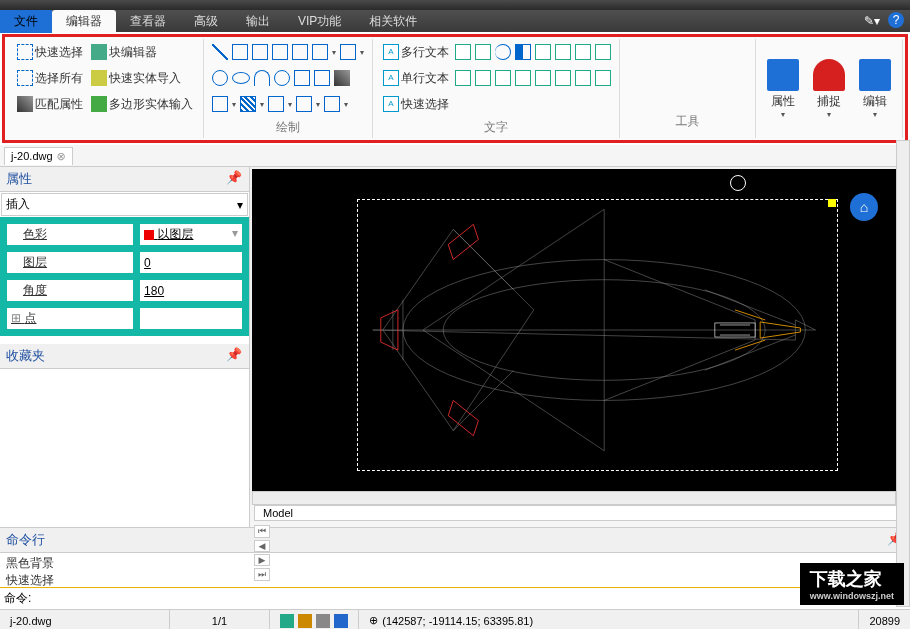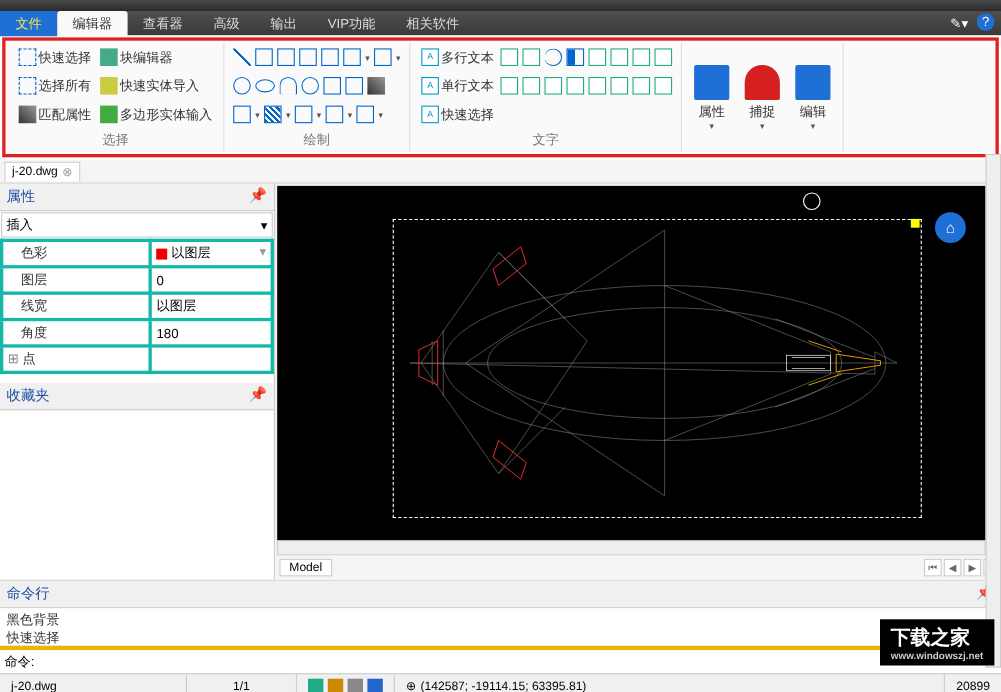--- a/index.html
+++ b/index.html
@@ -1,20 +1,20 @@
 <!DOCTYPE html>
 <html><head>
 <meta charset="utf-8">
 <style>
 * { margin: 0; padding: 0; box-sizing: border-box; }
 body { font-family: "Microsoft YaHei", Arial, sans-serif; font-size: 12px; background: #fff; width: 910px; height: 629px; overflow: hidden; position: relative; }
 .title-bar { background: linear-gradient(#4a4a4a, #2a2a2a); height: 10px; }
 .menu-bar { background: linear-gradient(#4f4f4f, #3a3a3a); height: 22px; display: flex; align-items: center; color: #fff; }
 .menu-item { padding: 3px 14px; cursor: pointer; color: #ddd; }
-.menu-item.active-file { background: #1e6fd6; color: #fde047; }
+.menu-item.active-file { background: #1e6fd6; color: #000000; }
 .menu-item.active-tab { background: #fafafa; color: #333; border-top-left-radius: 3px; border-top-right-radius: 3px; }
 .menu-right { margin-left: auto; display: flex; gap: 4px; padding-right: 6px; }
 .menu-right span { width: 24px; height: 18px; display: flex; align-items: center; justify-content: center; color: #fff; }
 .ribbon-outer { background: #fafafa; border: 3px solid #e02020; margin: 2px; padding: 2px; position: relative; }
 .ribbon { display: flex; }
 .ribbon-group { border-right: 1px solid #ddd; padding: 2px 8px 2px 8px; }
 .ribbon-group-body { display: flex; flex-direction: column; gap: 4px; }
 .ribbon-row { display: flex; align-items: center; gap: 4px; height: 22px; }
 .ribbon-btn { display: flex; align-items: center; gap: 2px; padding: 1px 2px; cursor: pointer; }
 .ribbon-label { font-size: 12px; color: #333; white-space: nowrap; }
@@ -23,36 +23,36 @@
 .big-icon { width: 32px; height: 32px; background: #1e6fd6; border-radius: 2px; margin-bottom: 2px; }
 .big-icon.snap { background: #d62020; border-radius: 16px 16px 2px 2px; }
 .file-tab-bar { background: #f5f5f5; height: 22px; display: flex; align-items: center; border-bottom: 1px solid #ccc; padding-left: 4px; }
 .file-tab { background: #fff; border: 1px solid #ccc; border-bottom: none; padding: 2px 6px; display: flex; align-items: center; gap: 4px; font-size: 11px; }
 .main-area { display: flex; height: 360px; }
 .left-panel { width: 250px; display: flex; flex-direction: column; border-right: 1px solid #ccc; }
 .panel-header { background: #f0f0f0; border-bottom: 1px solid #ccc; padding: 3px 6px; display: flex; justify-content: space-between; color: #2050a0; font-size: 13px; }
 .pin { color: #888; cursor: pointer; }
 .combo { border: 1px solid #ccc; margin: 1px; padding: 2px 4px; display: flex; justify-content: space-between; align-items: center; background: #fff; }
 .prop-grid { border-collapse: collapse; width: 100%; font-size: 12px; }
-.prop-grid td { border: 3px solid #14b8a6; padding: 2px 4px; }
+.prop-grid td { border: 7px solid #14b8a6; padding: 2px 4px; text-decoration: underline; }
 .prop-grid td:first-child { width: 55%; color: #333; padding-left: 16px; }
 .prop-grid td.val { background: #fff; }
 .prop-arrow { color: #999; float: right; }
 .fav-body { flex: 1; border-top: 1px solid #ccc; padding: 2px 6px; }
 .fav-head { display: flex; gap: 60px; color: #333; padding: 2px 0; }
 .canvas-area { flex: 1; display: flex; flex-direction: column; background: #f0f0f0; }
 .drawing { flex: 1; background: #000; position: relative; margin: 2px 14px 0 2px; overflow: hidden; }
 .scrollbar-v { position: absolute; right: 0; top: 140px; bottom: 22px; width: 14px; background: #eee; border: 1px solid #ccc; }
 .scrollbar-h { height: 14px; background: #eee; border: 1px solid #ccc; margin: 0 14px 0 2px; }
-.model-tab-row { height: 22px; display: flex; align-items: center; background: #f5f5f5; padding-left: 4px; gap: 2px; }
+.model-tab-row { height: 22px; display: flex; background: #f5f5f5; padding-left: 4px; gap: 2px; flex-direction: column; }
 .model-tab { background: #fff; border: 1px solid #ccc; padding: 1px 8px; font-size: 11px; }
 .nav-btn { width: 16px; height: 16px; border: 1px solid #ccc; background: #fff; display: flex; align-items: center; justify-content: center; font-size: 9px; color: #666; }
 .cmdline-panel { border-top: 1px solid #ccc; }
 .cmd-history { height: 34px; padding: 2px 6px; font-size: 12px; color: #333; overflow: hidden; background: #fff; }
-.cmd-input-row { display: flex; align-items: center; border-top: 4px solid #eab308; background: #fff; padding: 2px 4px; }
+.cmd-input-row { display: flex; align-items: center; border-top: 1px solid #eab308; background: #fff; padding: 2px 4px; }
 .cmd-input-row input { flex: 1; border: none; outline: none; font-size: 12px; }
 .status-bar { height: 22px; background: #f0f0f0; border-top: 1px solid #ccc; display: flex; align-items: center; font-size: 11px; }
 .status-cell { padding: 0 10px; border-right: 1px solid #ccc; height: 100%; display: flex; align-items: center; gap: 4px; }
 .status-icon { width: 14px; height: 14px; display: inline-block; background: #888; }
 .watermark { position: absolute; right: 6px; bottom: 24px; background: #000; color: #fff; padding: 4px 10px; font-size: 18px; font-weight: bold; }
 .watermark small { display: block; font-size: 9px; color: #ccc; text-align: right; }
 .ico { width: 16px; height: 16px; display: inline-block; }
 .sel-ico { position: relative; }
 .sel-ico::before { content: ""; position: absolute; inset: 0; border: 1px dashed #06c; }
 .draw-ico { border: 1px solid #06c; background: transparent; }
@@ -113,21 +113,20 @@
           <div class="ribbon-btn">
               <span class="ico" style="background:linear-gradient(45deg,#333,#999)"></span>
               <span class="ribbon-label">匹配属性</span>
             </div>
           <div class="ribbon-btn">
               <span class="ico" style="background:#4a4"></span>
               <span class="ribbon-label">多边形实体输入</span>
             </div>
         </div>
       </div>
-      <div class="ribbon-group-title">选择</div>
     </div>
 
     <div class="ribbon-group">
       <div class="ribbon-group-body">
         <div class="ribbon-row">
           <span class="ico draw-ico" style="border:none;background:linear-gradient(45deg,transparent 45%,#06c 45%,#06c 55%,transparent 55%)"></span>
           <span class="ico draw-ico"></span>
           <span class="ico draw-ico"></span>
           <span class="ico draw-ico"></span>
           <span class="ico draw-ico"></span>
@@ -194,20 +193,24 @@
         <div class="ribbon-row">
           <div class="ribbon-btn">
               <span class="ico text-ico">A</span>
               <span class="ribbon-label">快速选择</span>
             </div>
         </div>
       </div>
       <div class="ribbon-group-title">文字</div>
     </div>
 
+    <div class="ribbon-group" style="flex:1">
+      <div class="ribbon-group-body" style="height:68px"></div>
+      <div class="ribbon-group-title">工具</div>
+    </div>
 
     <div class="ribbon-group" style="display:flex;padding:2px 4px">
       <div class="big-btn">
         <div class="big-icon"></div>
         <span class="ribbon-label">属性</span>
         <span class="dropdown-caret">▾</span>
       </div>
       <div class="big-btn">
         <div class="big-icon snap"></div>
         <span class="ribbon-label">捕捉</span>
@@ -241,24 +244,20 @@
     </div>
     <table class="prop-grid">
       <tbody>
           <tr>
             <td>色彩</td>
             <td class="val"><span style="display:inline-block;width:10px;height:10px;background:#e00;vertical-align:middle"></span> <span>以图层</span><span class="prop-arrow">▾</span></td>
           </tr>
       <tr>
             <td>图层</td>
             <td class="val">0</td>
-          </tr>
-      <tr>
-            <td>线宽</td>
-            <td class="val">以图层</td>
           </tr>
       <tr>
             <td>角度</td>
             <td class="val">180</td>
           </tr>
       <tr>
             <td><span style="margin-left:-12px;color:#888">⊞</span> <span>点</span></td>
             <td class="val"></td>
           </tr>
     </tbody>

